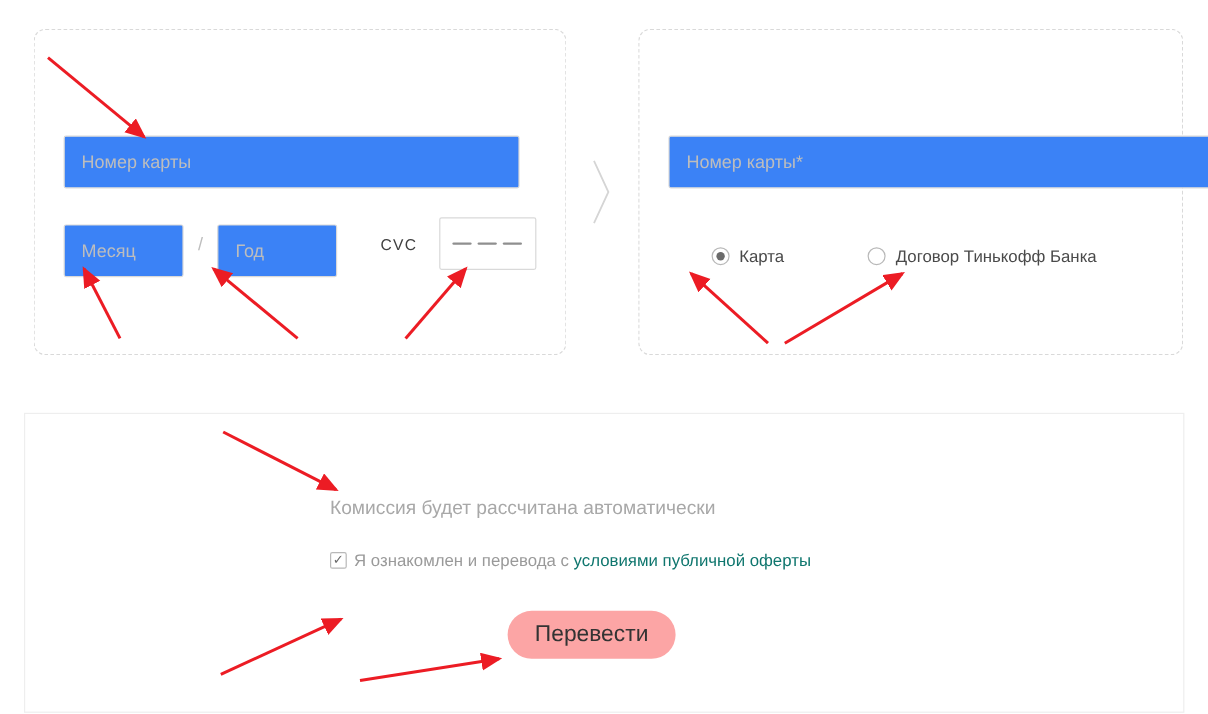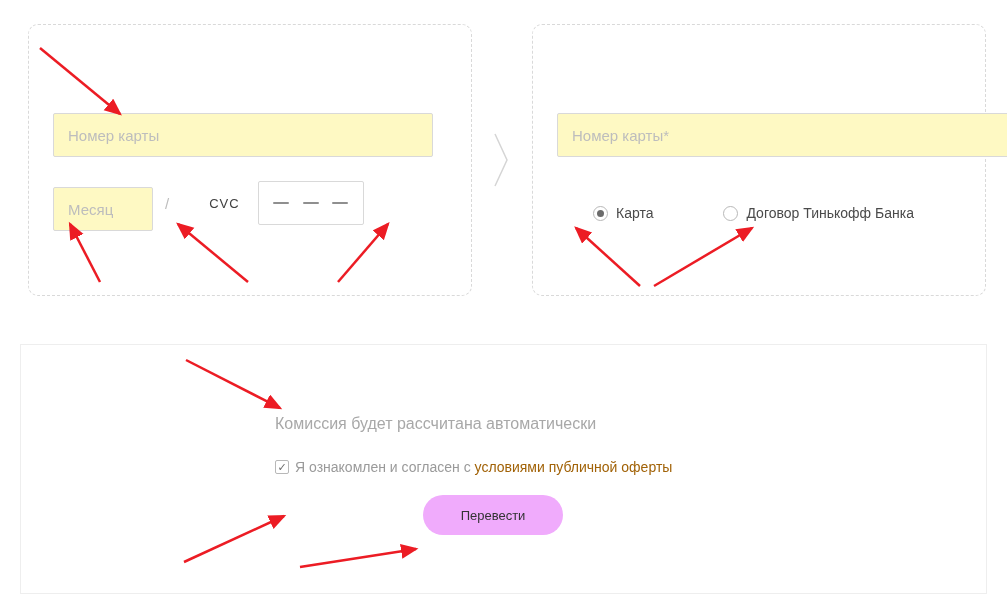--- a/index.html
+++ b/index.html
@@ -39,21 +39,21 @@
     color: #cfcfcf;
   }
   .spacer-chevron svg { width: 18px; height: 60px; }
   .input {
     border: 1px solid #d9d9d9;
     border-radius: 2px;
     height: 44px;
     padding: 0 14px;
     font-size: 15px;
     color: #333;
-    background: #fef9c3;
+    background: #3b82f6;
   }
   .input::placeholder, .placeholder { color: #bdbdbd; font-size: 15px; }
   .card-number-input {
     width: 380px;
     margin-top: 66px;
   }
   .card-to .card-number-input { width: 480px; }
   .expiry-row {
     display: flex;
     align-items: center;
@@ -113,36 +113,36 @@
     margin-top: 18px;
   }
   .agree-row {
     display: flex;
     align-items: center;
     gap: 6px;
     margin-top: 26px;
     font-size: 14px;
     color: #9a9a9a;
   }
-  .agree-row .link { color: #a16207; }
+  .agree-row .link { color: #0f766e; }
   .checkbox {
     width: 14px; height: 14px; border: 1px solid #b8b8b8; border-radius: 2px;
     display: inline-flex; align-items: center; justify-content: center; background: #fff;
     font-size: 11px; color: #6b6b6b; line-height: 1;
   }
   .transfer-btn {
-    margin-top: 20px;
+    margin-top: 34px;
     margin-left: 148px;
     width: 140px;
     height: 40px;
     border: none;
     border-radius: 20px;
-    background: #f0abfc;
+    background: #fca5a5;
     color: #333333;
-    font-size: 13px;
+    font-size: 19px;
     cursor: pointer;
   }
 
   
   .arrow {
     position: absolute;
     pointer-events: none;
   }
   .arrow svg { overflow: visible; }
 
@@ -150,20 +150,21 @@
 </head>
 <body>
 
 <div class="top-row">
 
   <div class="card-box card-from">
     <input class="input card-number-input" type="text" placeholder="Номер карты" style="">
     <div class="expiry-row">
       <input class="input small" type="text" placeholder="Месяц" style="">
       <span class="slash">/</span>
+      <input class="input small" type="text" placeholder="Год" style="">
       <span class="cvc-label">CVC</span>
       <div class="cvc-input">
         <span class="cvc-dash"></span>
         <span class="cvc-dash"></span>
         <span class="cvc-dash"></span>
       </div>
     </div>
   </div>
 
   <div class="spacer-chevron">
@@ -185,21 +186,21 @@
       </label>
     </div>
   </div>
 </div>
 
 <div class="bottom-panel">
   <div class="commission-note">Комиссия будет рассчитана автоматически</div>
   <div class="agree-row">
     <span class="checkbox">✓</span>
     <span>
-      <span>Я ознакомлен и согласен с </span><span class="link">условиями публичной оферты</span>
+      <span>Я ознакомлен и перевода с </span><span class="link">условиями публичной оферты</span>
     </span>
   </div>
   <button class="transfer-btn">Перевести</button>
 </div>
 
 <div class="arrow" style="left:40px; top:48px;">
   <svg width="100" height="80">
       <defs>
         <marker id="ah1" markerWidth="8" markerHeight="8" refX="6" refY="3" orient="auto">
           <path d="M0,0 L7,3 L0,6 Z" fill="#ec1c24"></path>

